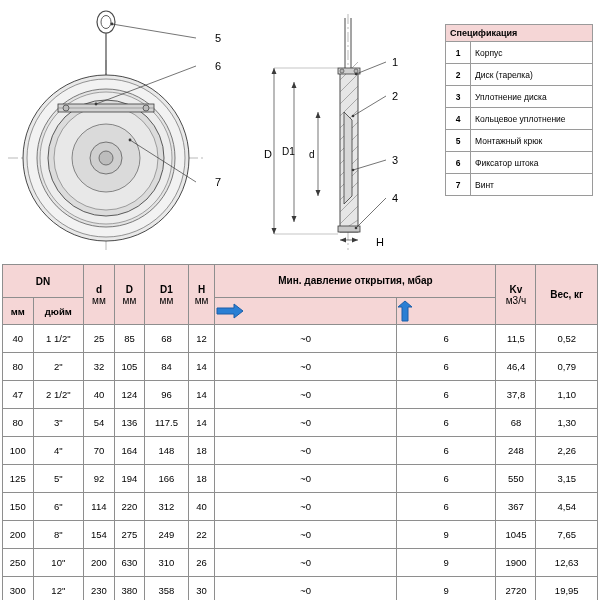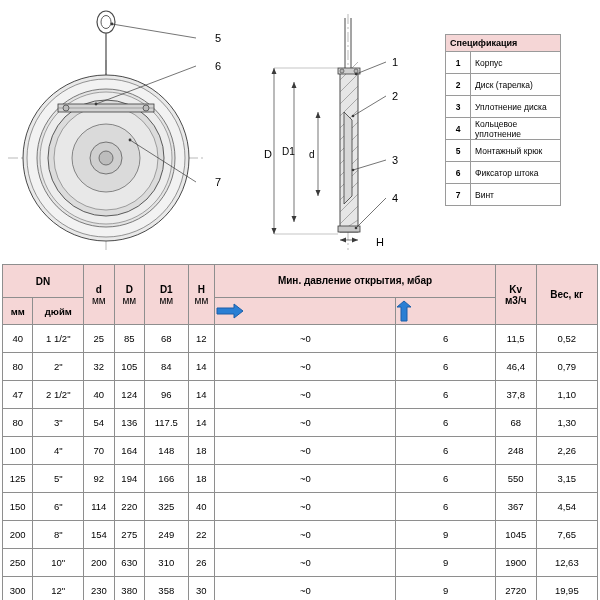--- a/index.html
+++ b/index.html
@@ -13,22 +13,22 @@
   }
   
   .top{
     position:relative;
     width:600px;height:262px;
   }
   .drawing{position:absolute;top:0;left:0;}
   
   .spec{
     position:absolute;
-    left:445px;top:34px;
-    width:116px;
+    left:445px;top:24px;
+    width:148px;
     border-collapse:collapse;
     font-size:8.5px;
   }
   .spec td{
     border:1px solid #9a9a9a;
     height:21px;
     padding:0 4px;
     vertical-align:middle;
   }
   .spec .hdr td{
@@ -240,21 +240,21 @@
       </td>
       <td rowspan="2">
         <div>H</div>
         <div style="font-weight:normal">мм</div>
       </td>
       <td colspan="2" class="note">
         <span>Мин. давление открытия, мбар</span>
       </td>
       <td rowspan="2">
         <div>Kv</div>
-        <div style="font-weight:bold">м3/ч</div>
+        <div style="font-weight:normal">м3/ч</div>
       </td>
       <td rowspan="2">Вес, кг</td>
     </tr>
     <tr class="hrow2">
       <td>мм</td>
       <td>дюйм</td>
       <td class="arrow-cell">
         <svg width="30" height="16" viewBox="0 0 30 16" aria-hidden="true">
           <path d="M2 5 h17 V1 l9 7 -9 7 v-4 H2 z" fill="#2a7fd4" stroke="#1c5fa8" stroke-width="1"></path>
         </svg>
@@ -337,21 +337,21 @@
       <td>~0</td>
       <td>6</td>
       <td>550</td>
       <td>3,15</td>
     </tr>
     <tr>
       <td>150</td>
       <td>6"</td>
       <td>114</td>
       <td>220</td>
-      <td>325</td>
+      <td>312</td>
       <td>40</td>
       <td>~0</td>
       <td>6</td>
       <td>367</td>
       <td>4,54</td>
     </tr>
     <tr>
       <td>200</td>
       <td>8"</td>
       <td>154</td>

